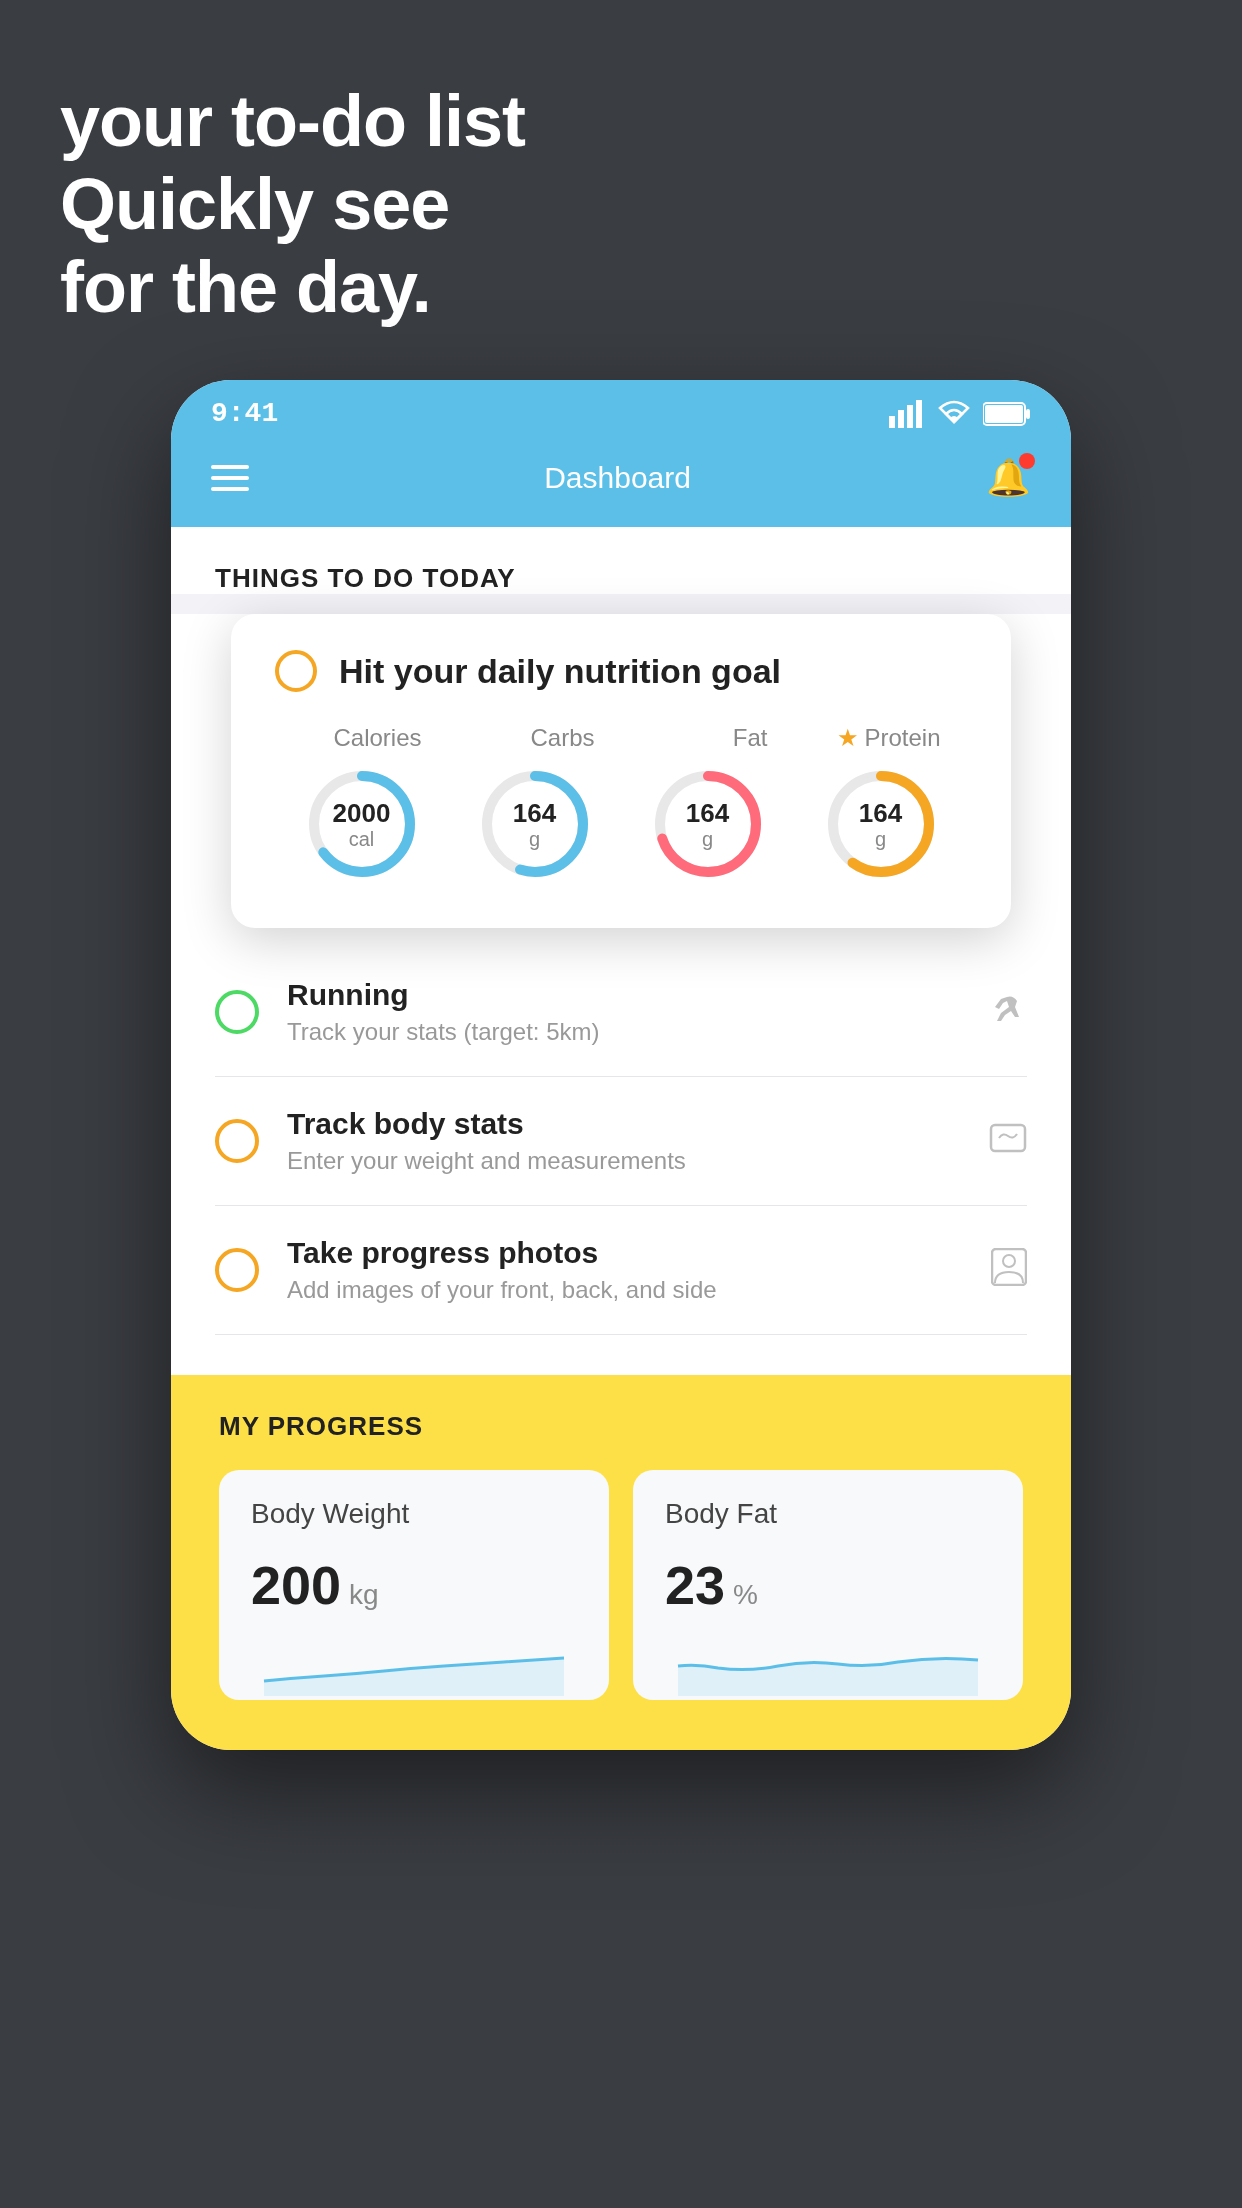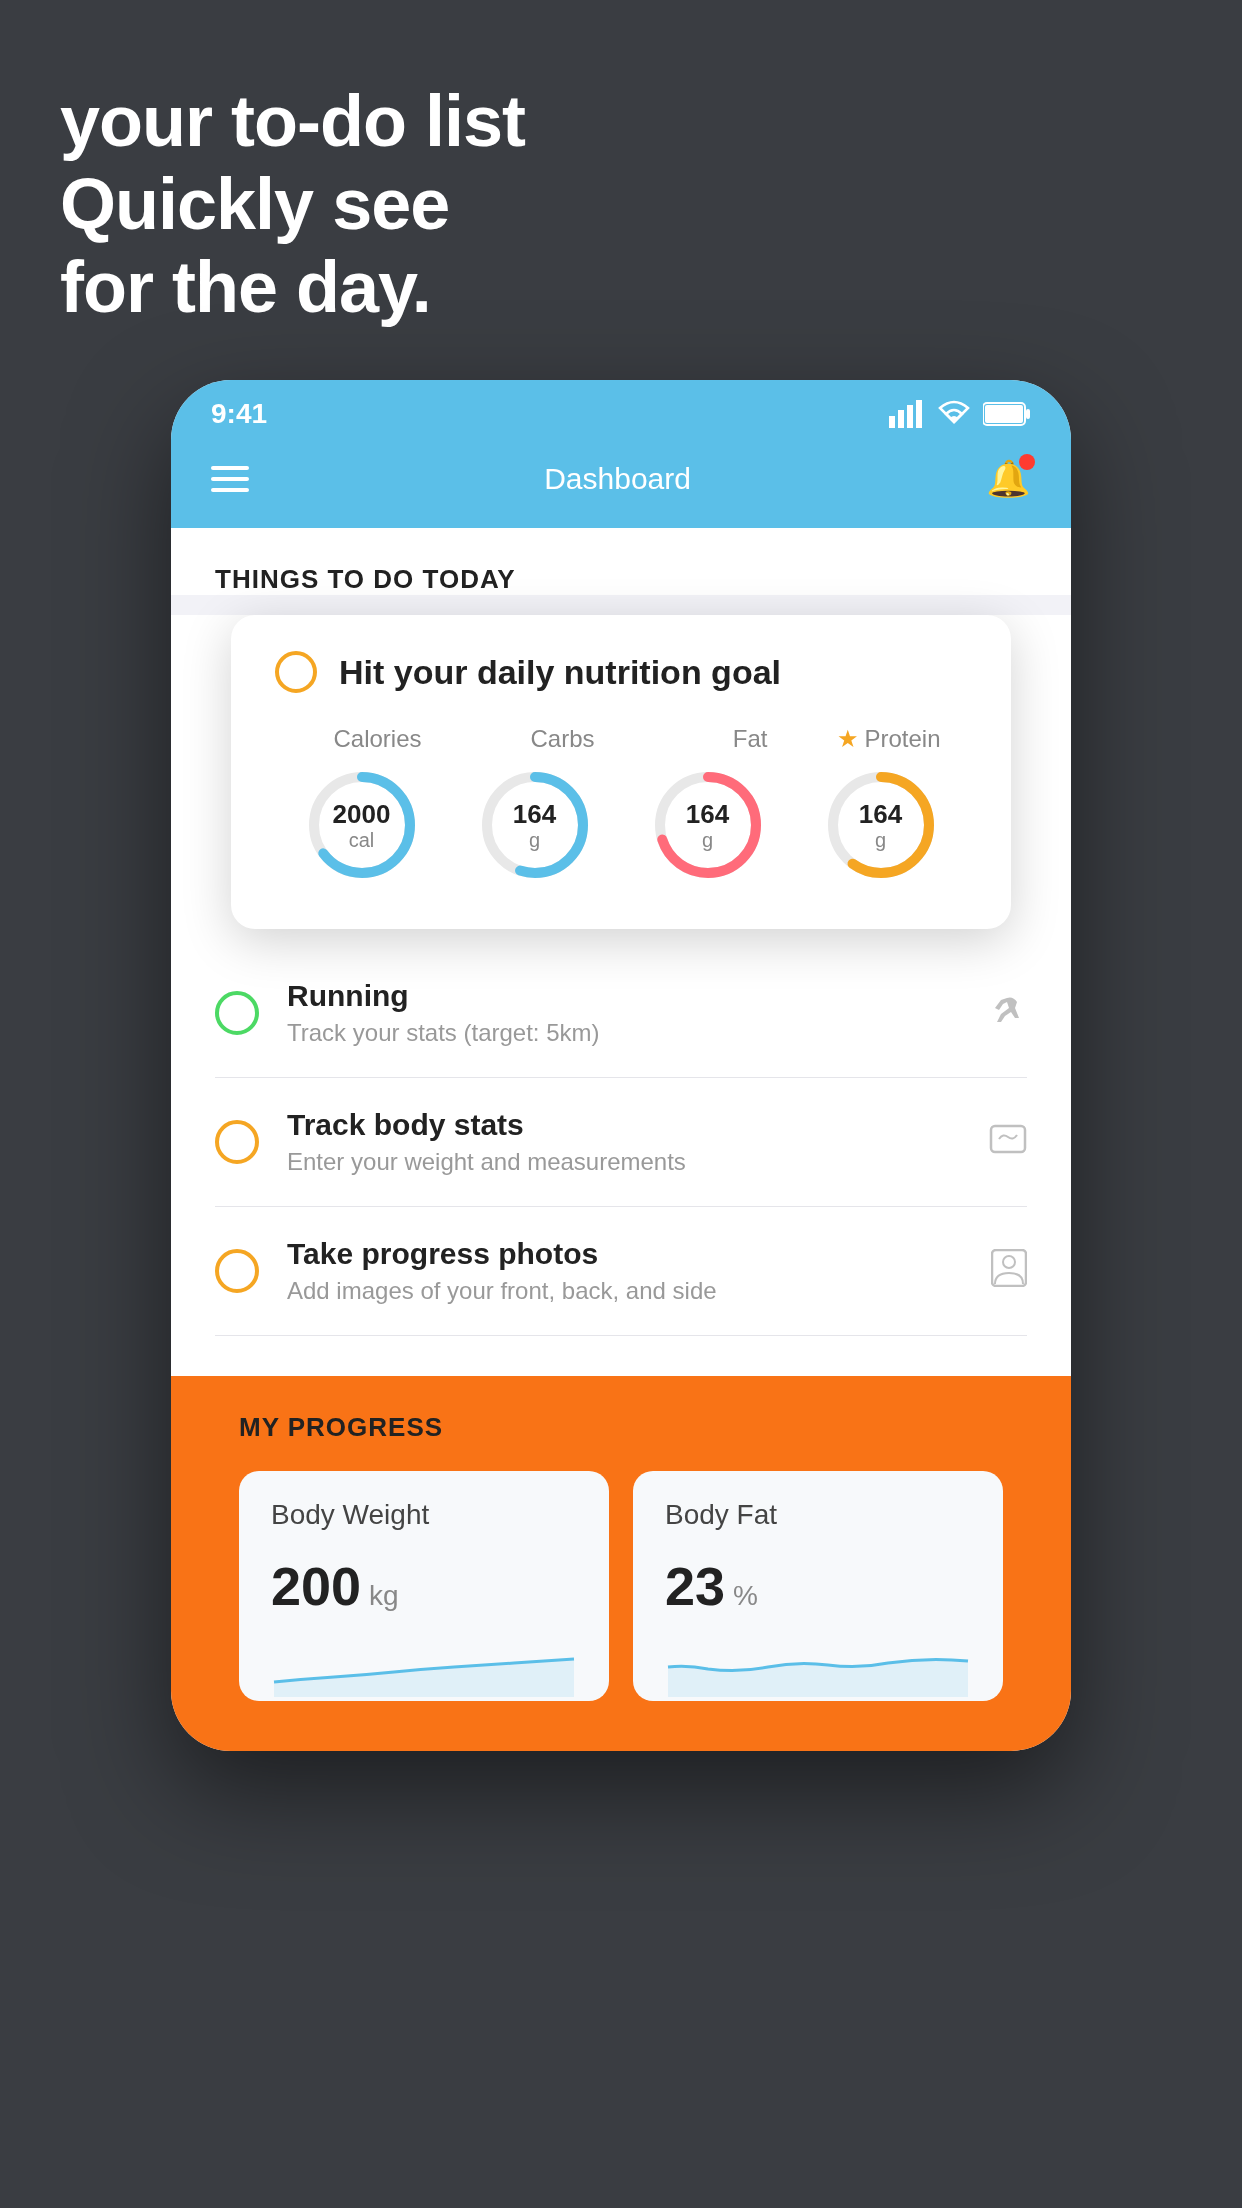--- a/index.html
+++ b/index.html
@@ -44,20 +44,21 @@
     
     .status-bar {
       background: #5bbfe8;
       display: flex;
       justify-content: space-between;
       align-items: center;
       padding: 18px 40px 10px;
       color: #fff;
       font-size: 28px;
       font-weight: 600;
+      font-family: Liberation Mono, monospace;
     }
     .status-icons {
       display: flex;
       align-items: center;
       gap: 12px;
     }
 
     
     .nav-bar {
       background: #5bbfe8;
@@ -232,22 +233,22 @@
     }
     .circle-check.green {
       border-color: #4cd964;
     }
 
     
     .spacer { background: #fff; height: 40px; }
 
     
     .progress-section {
-      background: #f97316;
-      padding: 36px 68px 50px;
+      background: #fde047;
+      padding: 36px 48px 50px;
     }
     .progress-cards {
       display: flex;
       gap: 24px;
       margin-top: 28px;
     }
     .progress-card {
       flex: 1;
       background: #f7f9fb;
       border-radius: 20px;

